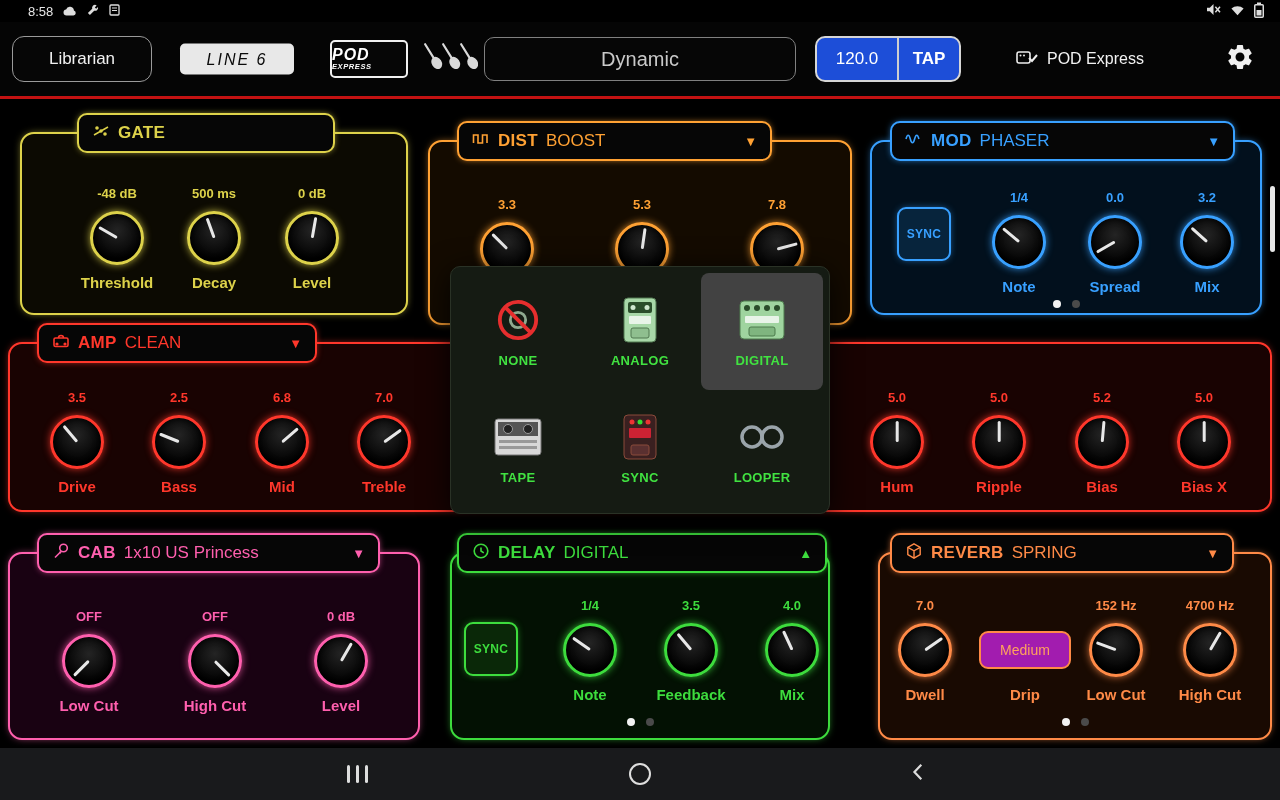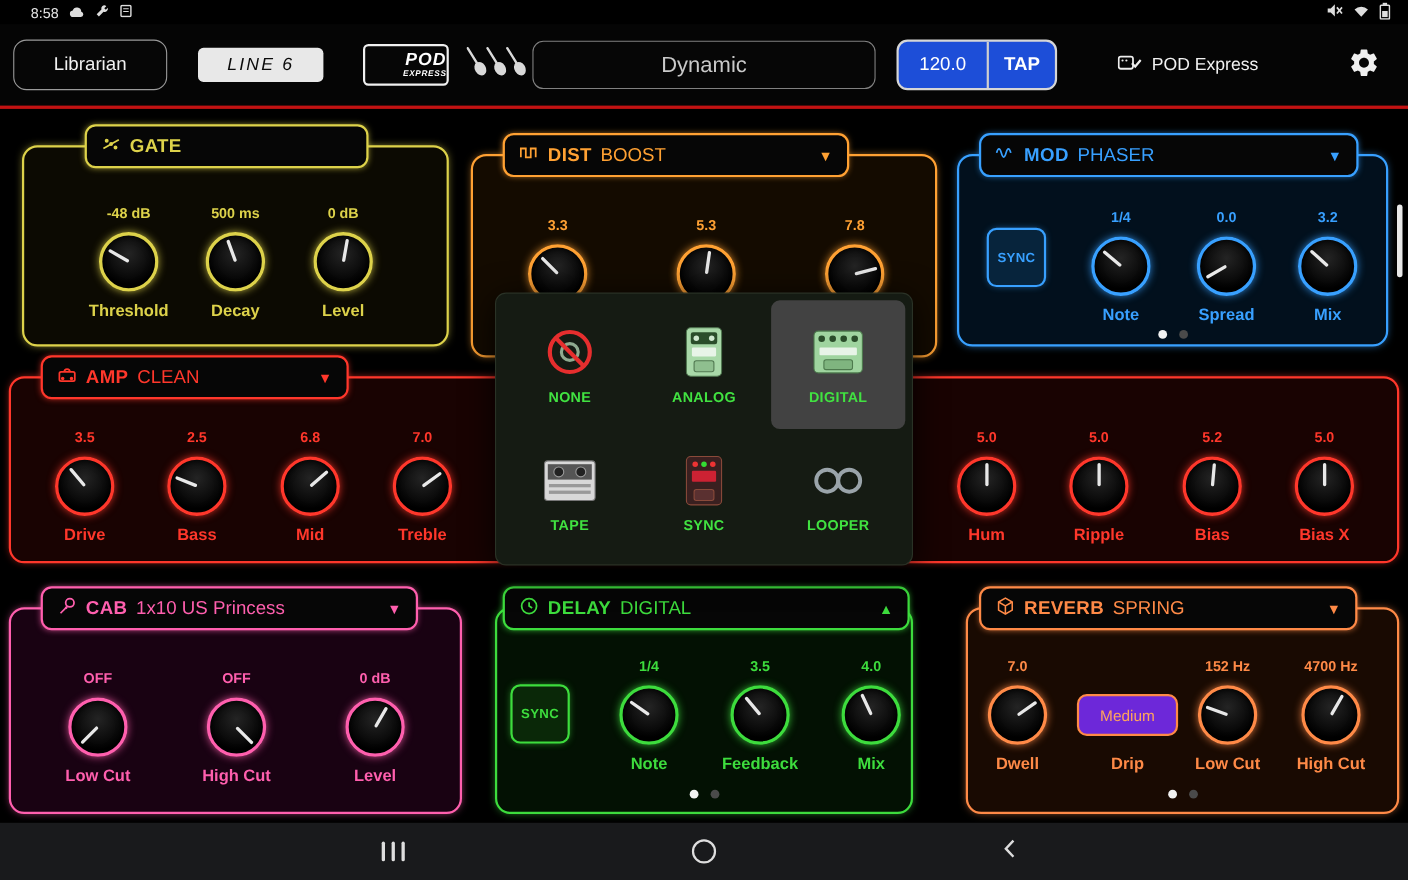--- a/index.html
+++ b/index.html
@@ -11,21 +11,21 @@
   
   .statusbar{position:absolute;top:0;left:0;width:100%;height:22px;background:#000;display:flex;align-items:center;color:#e6e6e6;font-size:13px}
   .sb-left{display:flex;align-items:center;gap:10px;padding-left:28px}
   .sb-right{margin-left:auto;display:flex;align-items:center;gap:9px;padding-right:16px}
 
   
   .appbar{position:absolute;top:22px;left:0;width:100%;height:77px;background:#050505;border-bottom:3px solid #c31212}
   .appbar>*{position:absolute;top:50%;transform:translateY(-50%)}
   .librarian{left:12px;width:140px;height:46px;border:1.5px solid #9a9a9a;border-radius:12px;background:#060606;color:#f0f0f0;font-size:17px}
   .line6{left:180px;width:114px;height:31px;background:#e8e8e8;border-radius:5px;color:#0a0a0a;font-weight:400;font-style:italic;font-size:16px;display:flex;align-items:center;justify-content:center;letter-spacing:2px}
-  .podlogo{left:330px;width:78px;height:38px;background:#060606;border:2px solid #f0f0f0;border-radius:5px;display:flex;flex-direction:column;align-items:flex-end;justify-content:center;color:#fff;font-style:italic;font-weight:800;line-height:1.05}
+  .podlogo{left:330px;width:78px;height:38px;background:#060606;border:2px solid #f0f0f0;border-radius:5px;display:flex;flex-direction:column;align-items:flex-start;justify-content:center;color:#fff;font-style:italic;font-weight:800;line-height:1.05}
   .podlogo .t{font-size:16px;letter-spacing:1px}
   .podlogo .b{font-size:7.5px;letter-spacing:.6px}
   .guitars{left:424px}
   .preset{left:484px;width:312px;height:44px;border:1.5px solid #808080;border-radius:10px;background:#060606;display:flex;align-items:center;justify-content:center;color:#c9c9c9;font-size:20px}
   .tempo{left:815px;width:146px;height:46px;border:2px solid #d6d6d6;border-radius:10px;background:#1d4ed8;display:flex;align-items:stretch;color:#fff;overflow:hidden}
   .tempo .bpm{flex:1;display:flex;align-items:center;justify-content:center;font-size:17px}
   .tempo .sep{width:2px;background:#cfcfcf}
   .tempo .tap{width:60px;display:flex;align-items:center;justify-content:center;font-size:17px;font-weight:700}
   .device{left:1016px;display:flex;align-items:center;gap:9px;color:#f2f2f2;font-size:16px}
   .gear{left:1222px;width:36px;height:36px;display:flex;align-items:center;justify-content:center}
@@ -37,21 +37,21 @@
   .cat{font-size:17px;font-weight:700;color:var(--c);letter-spacing:.3px;white-space:nowrap}
   .model{font-size:17px;color:var(--c);white-space:nowrap}
   .dd{margin-left:auto;font-size:13px;color:var(--c)}
   .col{position:absolute;width:90px;display:flex;flex-direction:column;align-items:center}
   .kv{font-size:13px;font-weight:700;color:var(--c);height:16px;line-height:16px;margin-bottom:9px;white-space:nowrap}
   .knob{position:relative;width:54px;height:54px;border-radius:50%;border:3px solid var(--c);background:radial-gradient(circle at 50% 35%,#242424,#000 72%);box-shadow:0 0 9px -1px var(--c),inset 0 0 7px #000;margin-bottom:9px}
   .knob .ptr{position:absolute;left:50%;bottom:50%;width:2.6px;height:21px;background:#e8e8e8;border-radius:2px;transform-origin:50% 100%;transform:translateX(-50%) rotate(var(--a,0deg))}
   .kl{font-size:15px;font-weight:700;color:var(--c);white-space:nowrap}
   .sync{position:absolute;width:54px;height:54px;border:2px solid var(--c);border-radius:9px;color:var(--c);font-size:12px;font-weight:700;display:flex;align-items:center;justify-content:center;letter-spacing:.3px;box-shadow:0 0 8px -3px var(--c)}
   .knob-slot{height:54px;display:flex;align-items:center;margin-bottom:9px}
-  .drip-btn{width:92px;height:38px;border:2px solid var(--c);border-radius:9px;background:#6d28d9;color:#ffa45c;font-size:14px;display:flex;align-items:center;justify-content:center}
+  .drip-btn{width:92px;height:38px;border:2px solid var(--c);border-radius:9px;background:#a21caf;color:#ffa45c;font-size:14px;display:flex;align-items:center;justify-content:center}
   .dots{position:absolute;left:0;right:0;display:flex;justify-content:center;gap:11px}
   .dot{width:8px;height:8px;border-radius:50%}
   .dot.on{background:#f2f2f2}
   .dot.off{background:#4a4a4a}
 
   
   .popup{position:absolute;left:450px;top:266px;width:380px;height:248px;background:#151b13;border:1px solid #2a3226;border-radius:10px;z-index:20;display:grid;grid-template-columns:1fr 1fr 1fr;grid-template-rows:1fr 1fr;padding:6px;box-shadow:0 6px 30px rgba(0,0,0,.85)}
   .pcell{display:flex;flex-direction:column;align-items:center;justify-content:center;gap:9px;border-radius:8px}
   .pcell.selected{background:#424242}
   .picon{height:48px;display:flex;align-items:center;justify-content:center}

